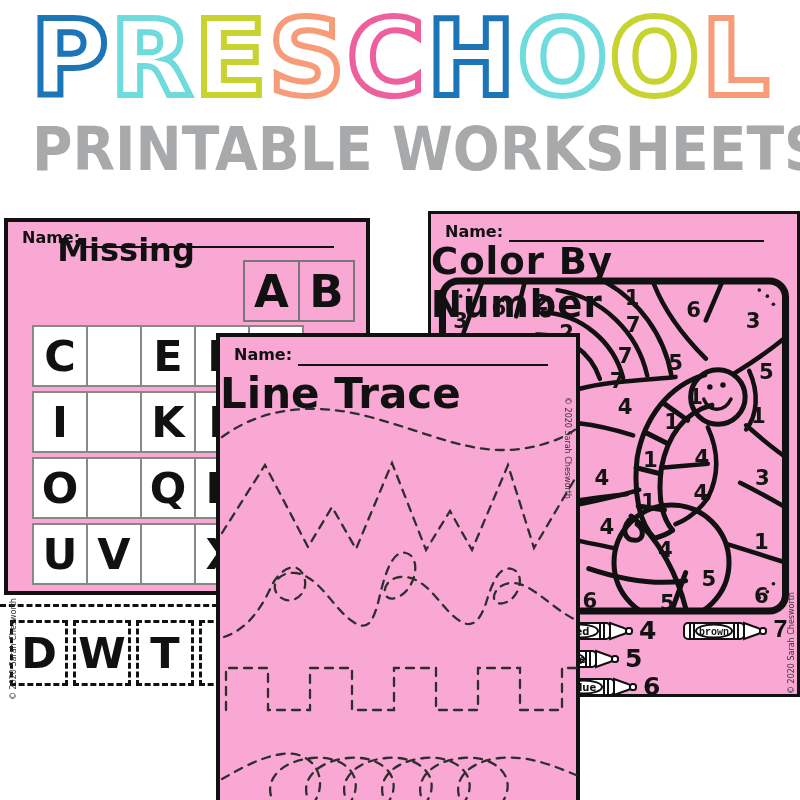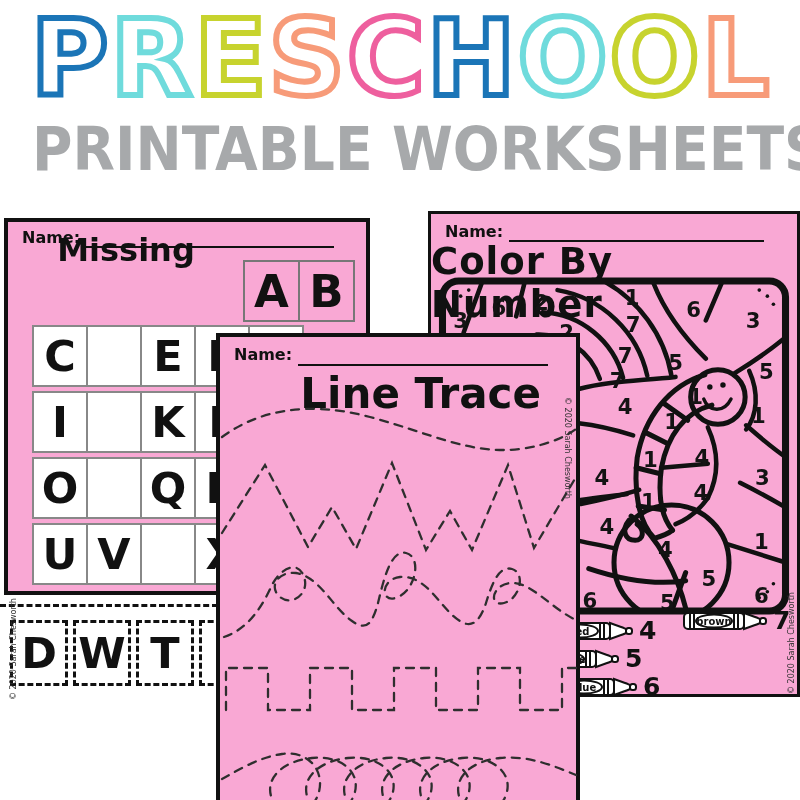--- a/index.html
+++ b/index.html
@@ -32,21 +32,21 @@
              align-items:center;justify-content:center;font-size:43px;font-weight:700;color:#111;background:#fff;}
 
   
   .strip-line{position:absolute;left:0;top:604px;width:218px;border-top:3px dashed #111;z-index:1;}
   .strip-boxes{position:absolute;left:10px;top:620px;display:flex;gap:5px;z-index:1;}
   .strip-box{width:52px;height:60px;border:3px dashed #111;display:flex;align-items:center;
              justify-content:center;font-size:43px;font-weight:700;color:#111;background:#fff;}
 
   
   #sheet-linetrace{left:216px;top:333px;width:364px;height:500px;z-index:4;border-bottom:none;}
-  .lt-title{position:absolute;left:12px;top:32px;width:309px;text-align:right;
+  .lt-title{position:absolute;left:0;top:32px;width:309px;text-align:left;
             font-size:42px;font-weight:700;color:#111;}
   #lt-svg{position:absolute;left:0;top:0;}
   #lt-svg path{fill:none;stroke:#2e2e2e;stroke-width:2.3;stroke-dasharray:8 7;stroke-linecap:round;}
 
   
   #sheet-cbn{left:428px;top:211px;width:372px;height:486px;z-index:3;border-width:3px;}
   .cbn-title{position:absolute;left:0;top:26px;width:366px;text-align:left;
              font-size:37px;font-weight:700;color:#111;letter-spacing:1px;}
   #cbn-pic{position:absolute;left:5px;top:62px;}
   #cbn-pic .ln{fill:none;stroke:#111;stroke-linecap:round;}
@@ -274,21 +274,21 @@
         <line x1="11" y1="3" x2="11" y2="19" class="c"></line>
       <line x1="51" y1="3" x2="51" y2="19" class="c"></line>
         <line x1="55" y1="3" x2="55" y2="19" class="c"></line>
       <ellipse cx="31" cy="11" rx="18" ry="6.5" class="c"></ellipse>
       <path d="M61,3 C69,6 73,7 77,9 L77,13 C73,15 69,16 61,19 Z" class="c"></path>
       <rect x="77" y="8" width="6" height="6" rx="2.5" class="c"></rect>
       <text x="31" y="14.5" class="key-label">blue</text>
     </svg>
     <span class="key-num">6</span>
   </div>
-  <div class="key-item" style="left:252px;top:392px;">
+  <div class="key-item" style="left:252px;top:402px;font-family:Liberation Mono, monospace;">
     <svg width="86" height="22" viewBox="0 0 86 22">
       <rect x="1" y="3" width="60" height="16" rx="4" class="c"></rect>
       <line x1="7" y1="3" x2="7" y2="19" class="c"></line>
         <line x1="11" y1="3" x2="11" y2="19" class="c"></line>
       <line x1="51" y1="3" x2="51" y2="19" class="c"></line>
         <line x1="55" y1="3" x2="55" y2="19" class="c"></line>
       <ellipse cx="31" cy="11" rx="18" ry="6.5" class="c"></ellipse>
       <path d="M61,3 C69,6 73,7 77,9 L77,13 C73,15 69,16 61,19 Z" class="c"></path>
       <rect x="77" y="8" width="6" height="6" rx="2.5" class="c"></rect>
       <text x="31" y="14.5" class="key-label">brown</text>

